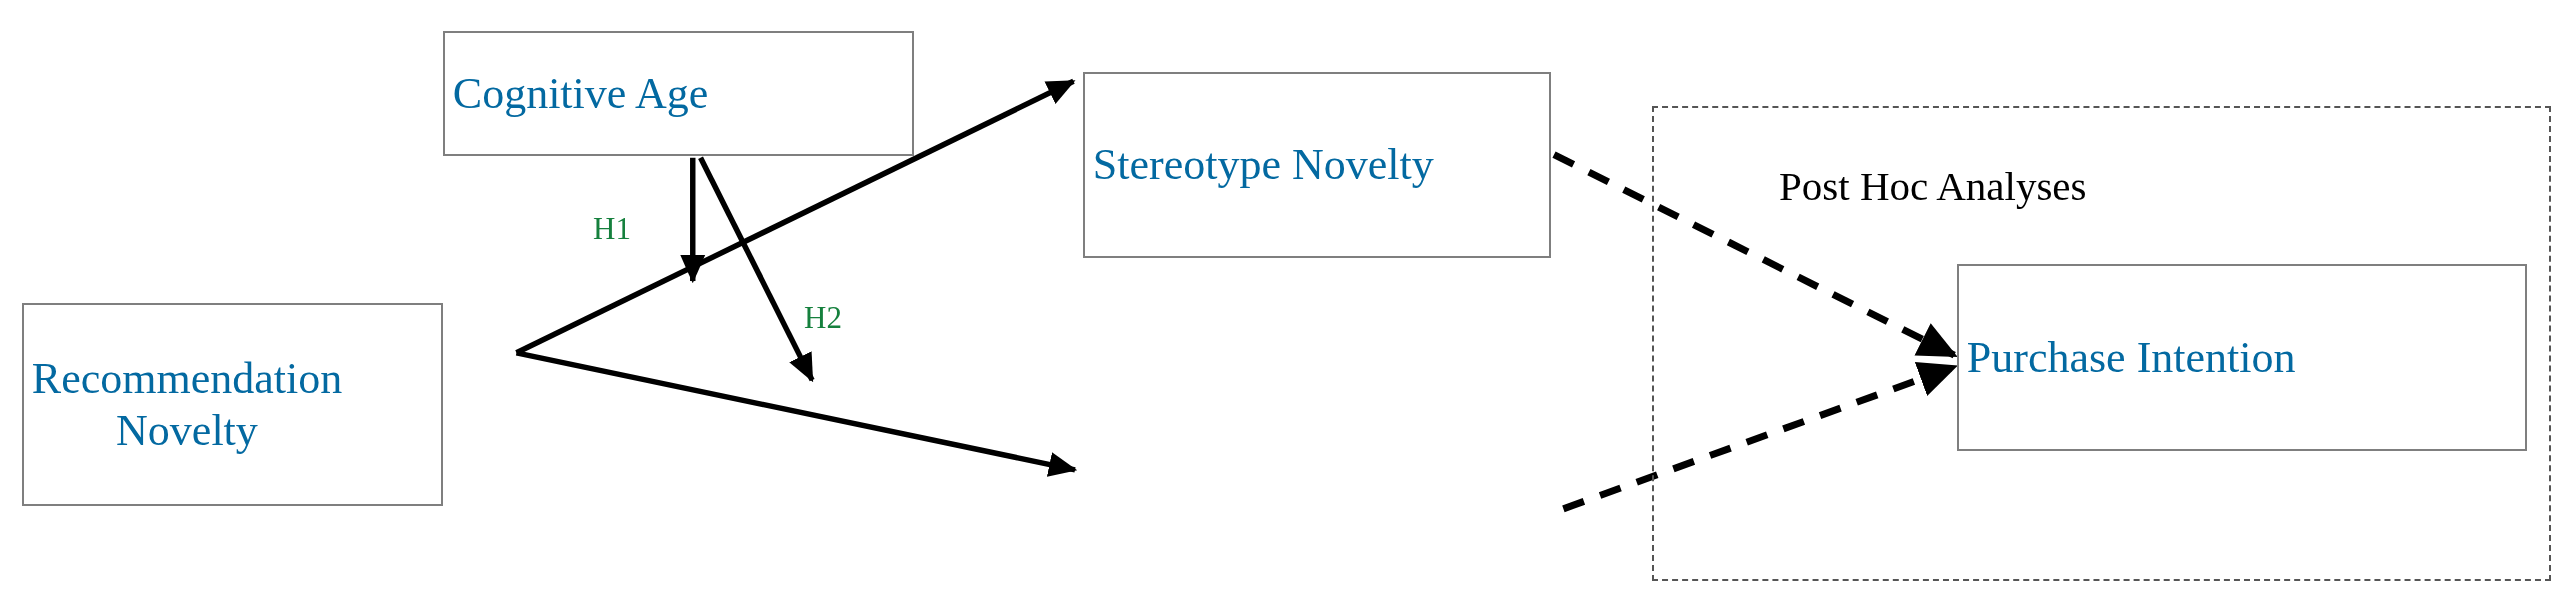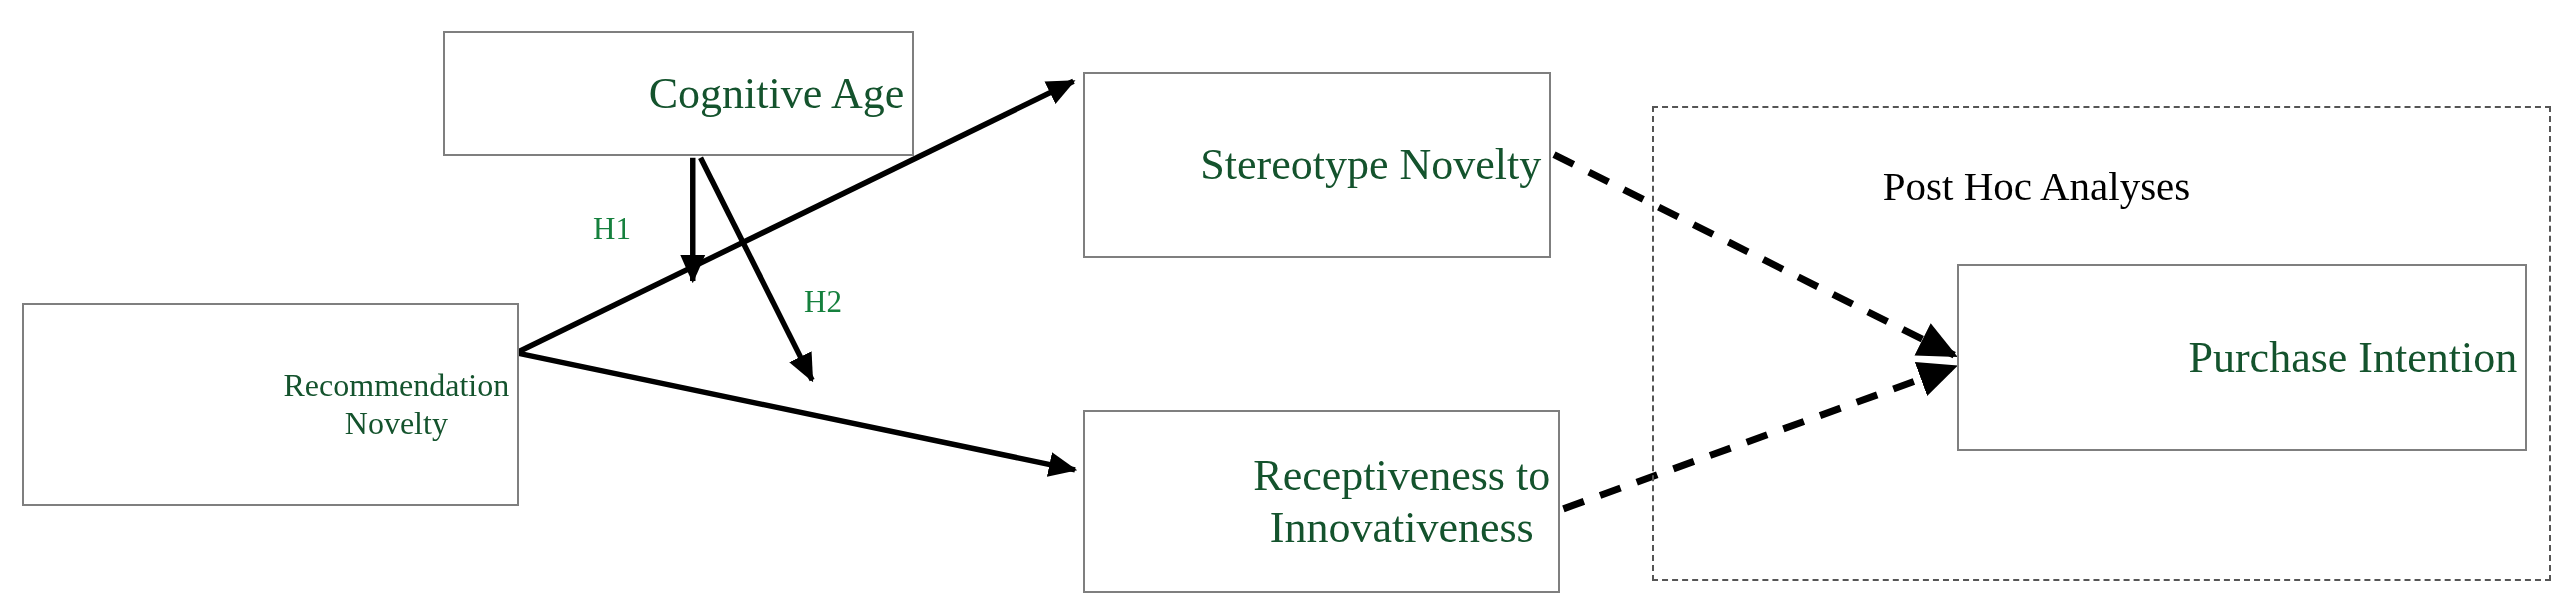--- a/index.html
+++ b/index.html
@@ -26,38 +26,38 @@
     height: 612px;
     pointer-events: none;
   }
   .node {
     position: absolute;
     box-sizing: border-box;
     background: #ffffff;
     border: 2.3px solid #7f7f7f;
     display: flex;
     align-items: center;
-    justify-content: flex-end;
+    justify-content: flex-start;
     text-align: center;
-    color: #14532d;
+    color: #0369a1;
     line-height: 1.16;
     z-index: 3;
   }
   .node-label {
     display: block;
     padding: 0 7.8px;
     white-space: pre-line;
   }
   #node-cognitive-age {
     left: 443px; top: 31px; width: 471px; height: 125px;
     font-size: 44px;
   }
   #node-recommendation-novelty {
-    left: 22px; top: 303px; width: 497px; height: 203px;
-    font-size: 32px;
+    left: 22px; top: 303px; width: 421px; height: 203px;
+    font-size: 44px;
   }
   #node-stereotype-threat {
     left: 1083px; top: 72px; width: 468px; height: 186px;
     font-size: 44px;
   }
   #node-receptiveness {
     left: 1083px; top: 410px; width: 477px; height: 183px;
     font-size: 44px;
   }
   #node-purchase-intention {
@@ -70,36 +70,36 @@
     left: 1652px; top: 106px; width: 899px; height: 475px;
     border: 2.3px dashed #555555;
     background: transparent;
     z-index: 1;
   }
   #post-hoc-caption {
     position: absolute;
     left: 1779px;
     top: 162px;
     width: 515px;
-    text-align: center;
+    text-align: left;
     font-size: 41px;
     color: #000000;
     z-index: 2;
     white-space: nowrap;
     font-family: Liberation Serif, serif;
   }
   .edge-label {
     position: absolute;
     font-size: 31px;
     color: #15803d;
     z-index: 4;
     white-space: nowrap;
   }
   #edge-label-h1 { left: 593px; top: 211px; }
-  #edge-label-h2 { left: 804px; top: 284px; text-align: right; }
+  #edge-label-h2 { left: 804px; top: 300px; text-align: right; }
 </style>
 </head>
 <body>
 
 <div id="canvas">
 
   <div id="group-post-hoc"></div>
   <div id="post-hoc-caption">Post Hoc Analyses</div>
 
   <svg id="edges" viewBox="0 0 3302 784" xmlns="http://www.w3.org/2000/svg">
@@ -131,24 +131,20 @@
 
   <div class="node" id="node-recommendation-novelty">
     <span class="node-label">Recommendation
 Novelty</span>
   </div>
 
   <div class="node" id="node-stereotype-threat">
     <span class="node-label">Stereotype Novelty</span>
   </div>
 
-  <div class="node" id="node-receptiveness">
-    <span class="node-label">Receptiveness to
-Innovativeness</span>
-  </div>
 
   <div class="node" id="node-purchase-intention">
     <span class="node-label">Purchase Intention</span>
   </div>
 
   <div class="edge-label" id="edge-label-h1">H1</div>
   <div class="edge-label" id="edge-label-h2">H2</div>
 
 </div>
 

